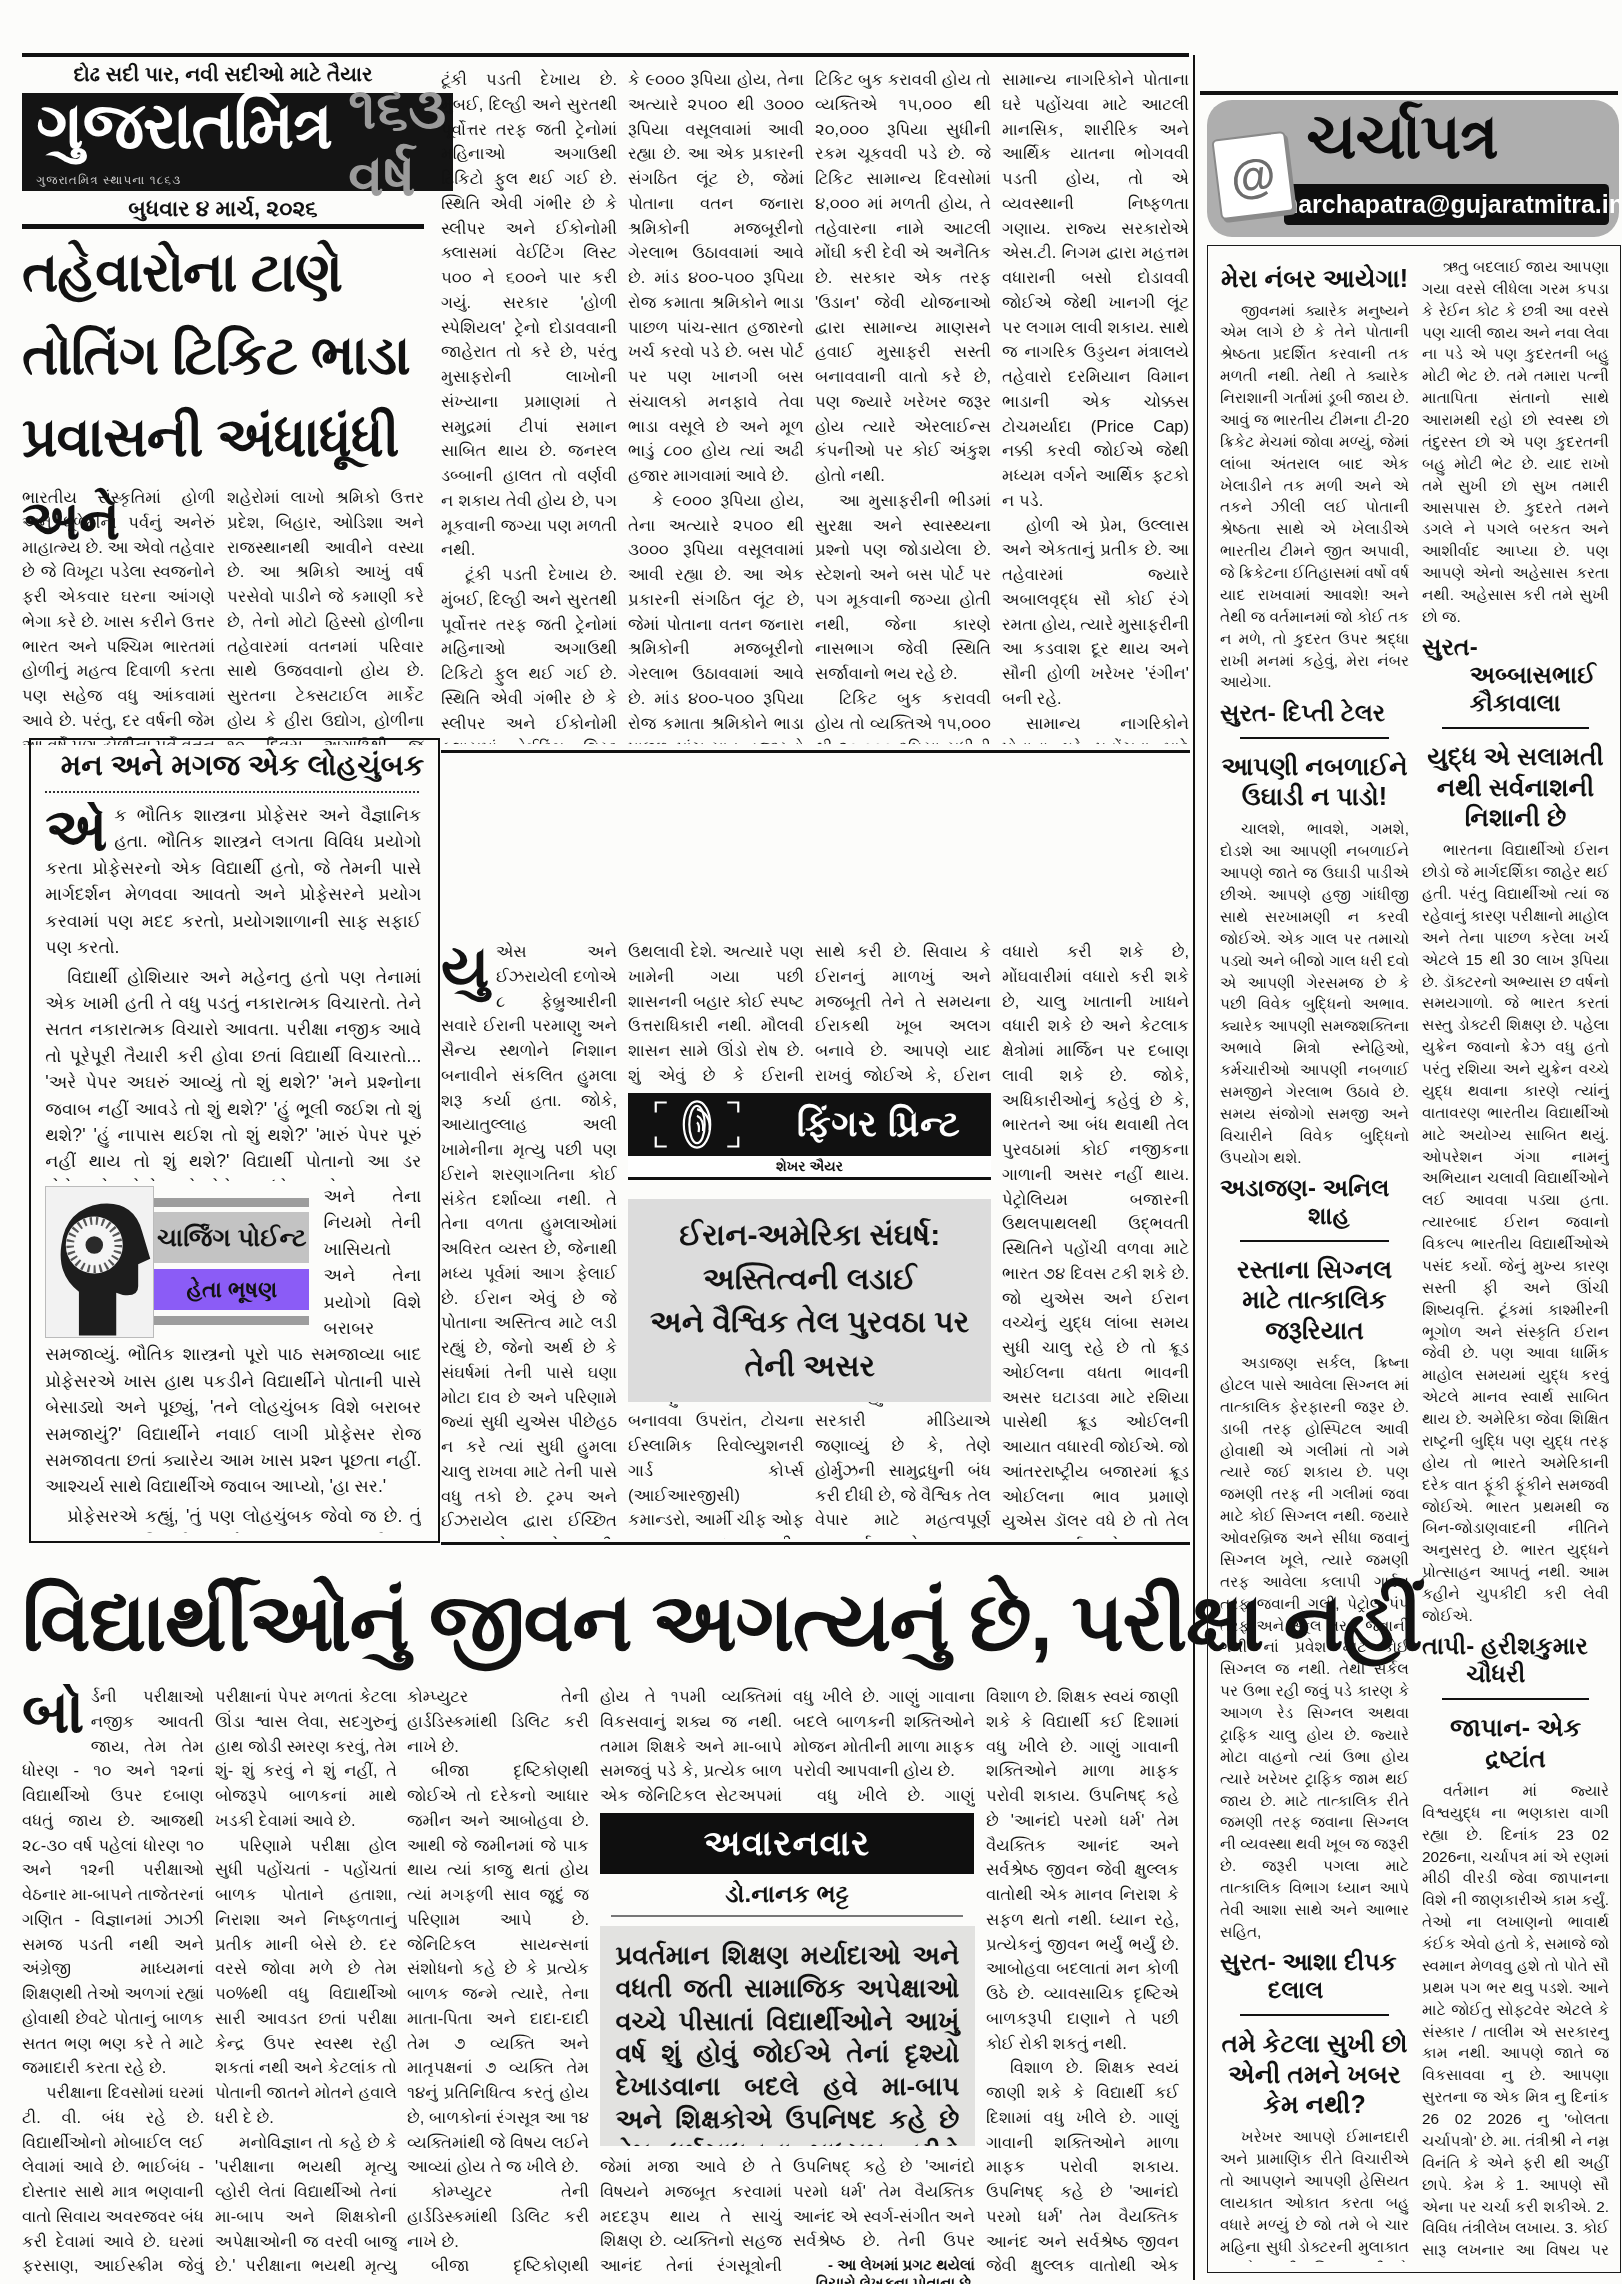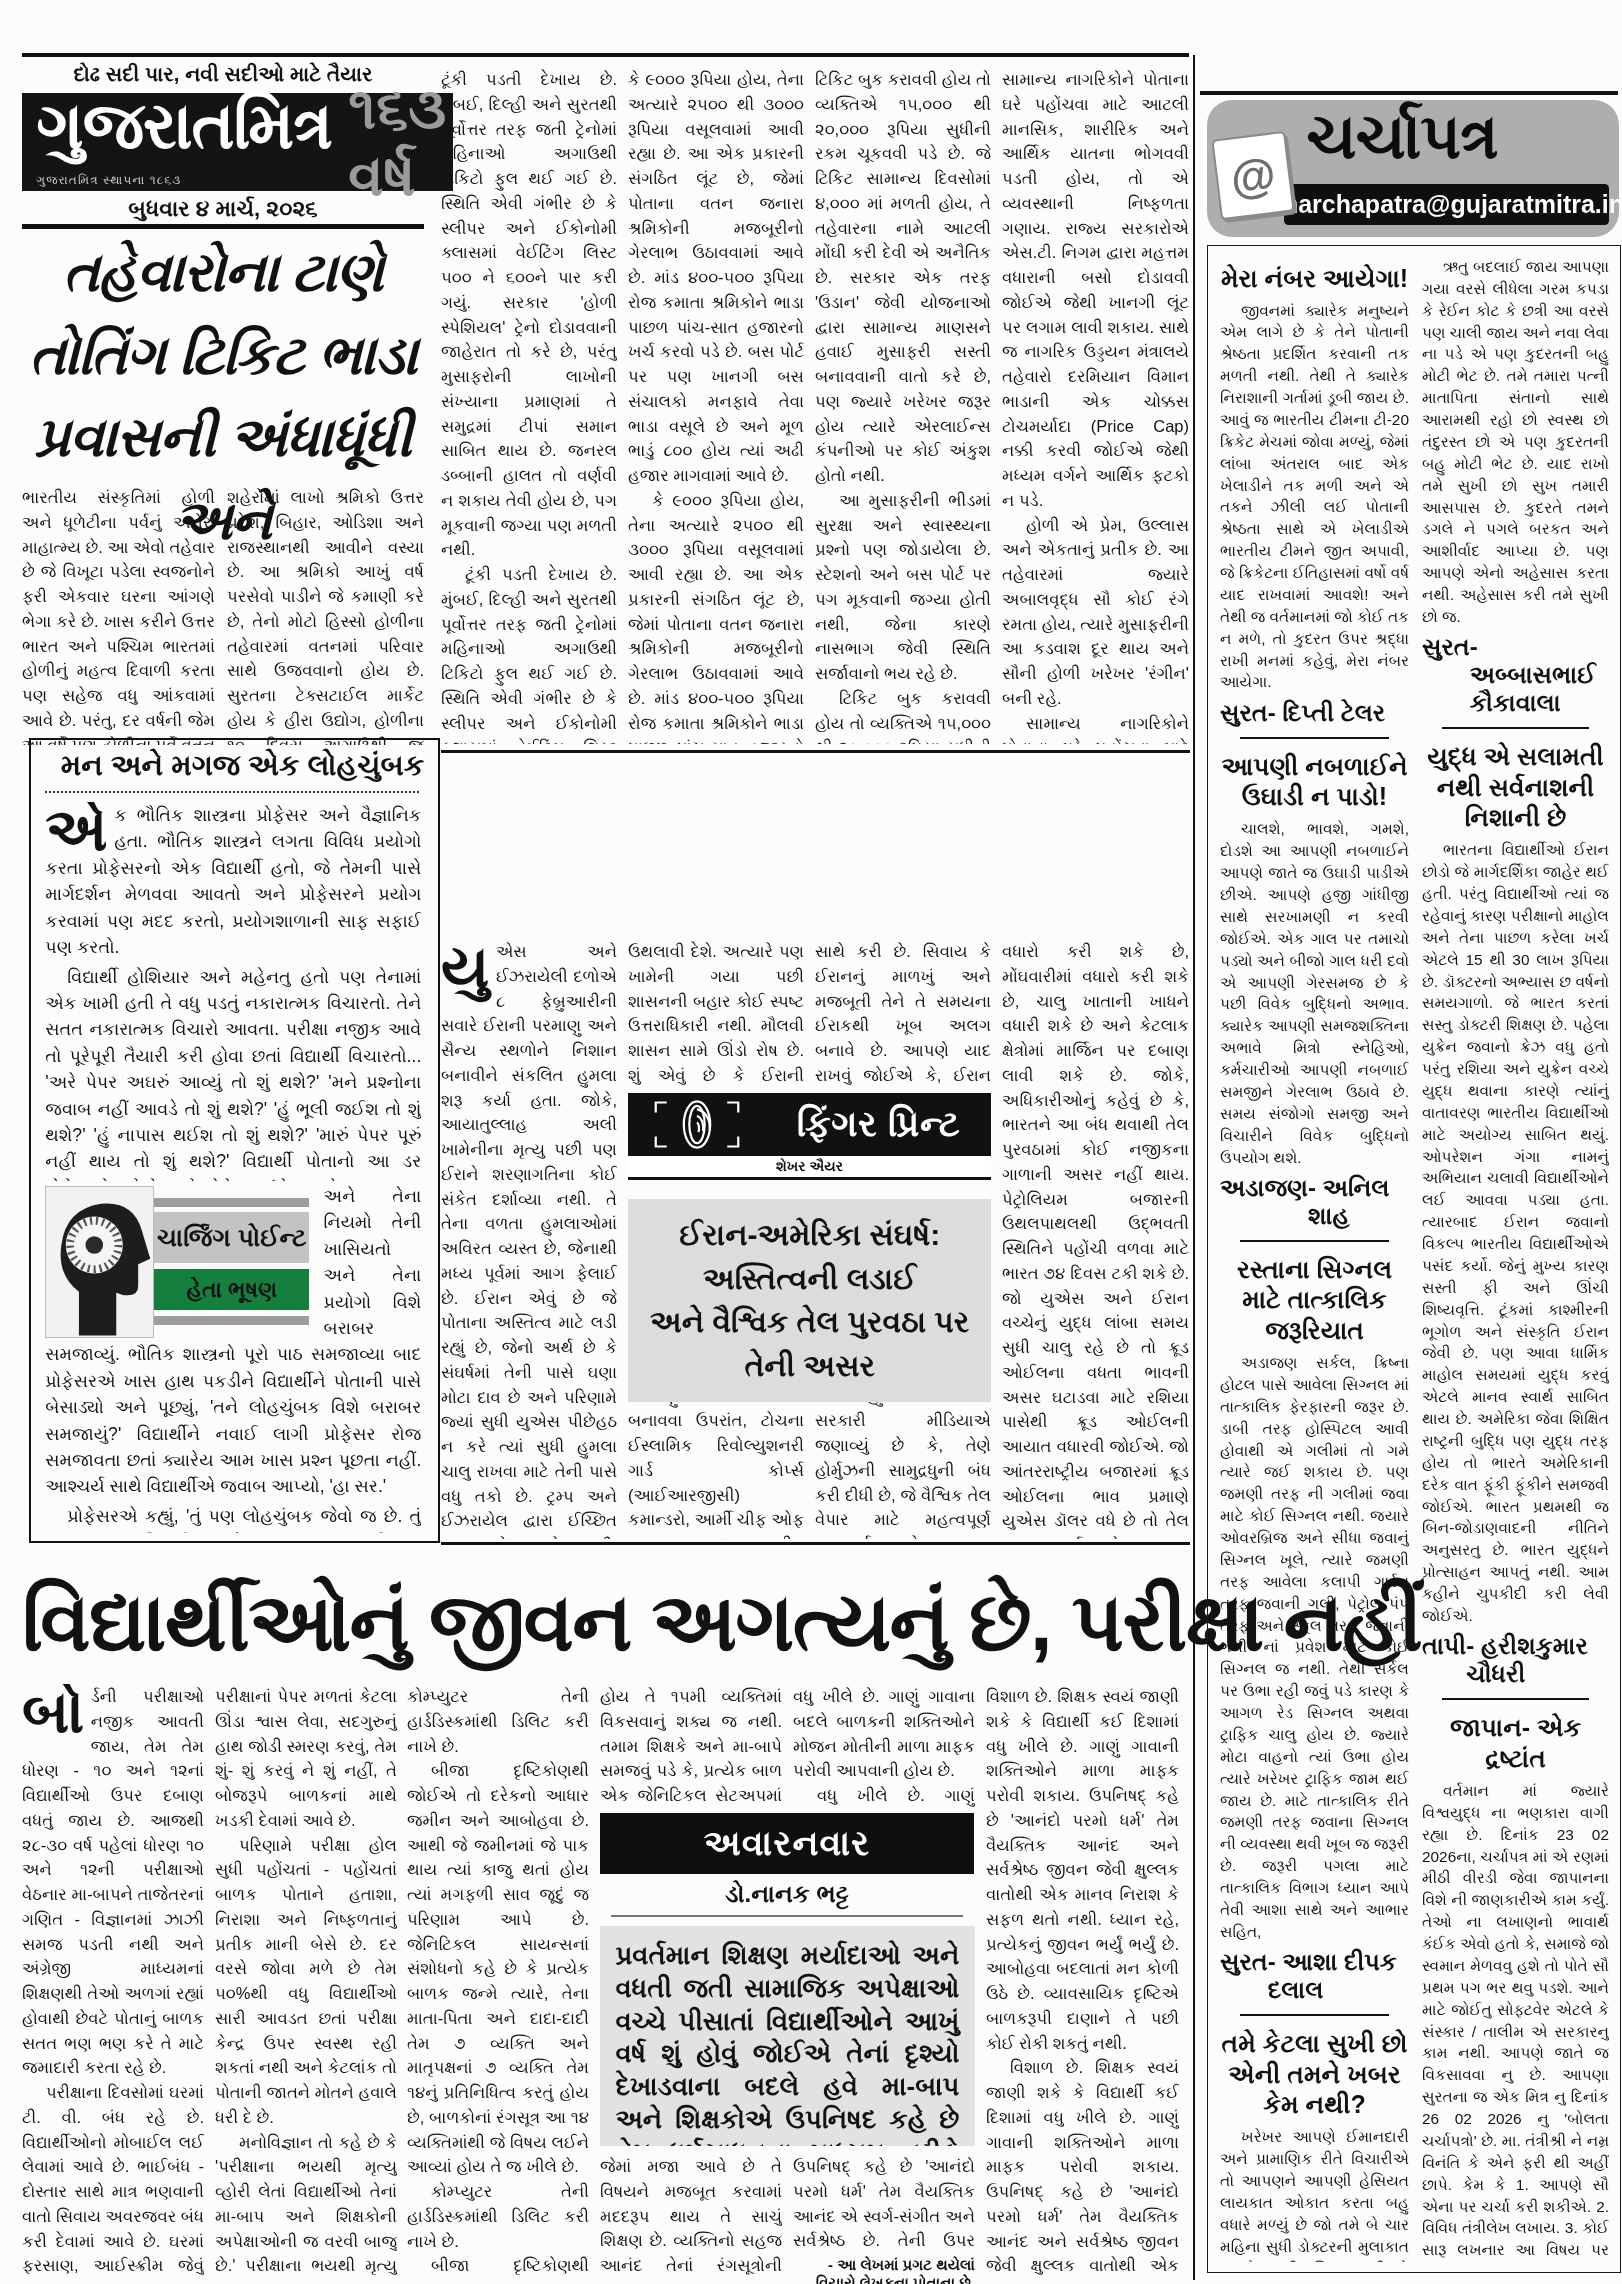--- a/index.html
+++ b/index.html
@@ -13,36 +13,36 @@
   .ncol p.np{text-indent:0;}
   .dropcap{float:left;font-weight:900;font-size:59px;line-height:.82;padding:4.4px 6.6px 0 0;}
   
   .tagline{font-weight:bold;font-size:20.4px;text-align:center;}
   .mastbox{background:#141414;color:#fff;display:flex;align-items:center;padding:0 14.3px;}
   .logo{font-size:65px;font-weight:900;letter-spacing:-1.1px;line-height:.9;}
   .logosub{font-size:12px;color:#cfcfcf;margin-top:18px;letter-spacing:1.1px;}
   .years{font-size:57px;font-weight:900;color:#9b9b9b;margin-left:auto;padding-left:16.5px;}
   .dateline{font-weight:bold;font-size:22px;text-align:center;}
   
-  .h-lead{font-weight:900;font-size:55px;line-height:1.5;text-align:center;letter-spacing:-1.1px;font-style:italic;}
+  .h-lead{font-weight:900;font-size:55px;line-height:1.5;text-align:left;letter-spacing:-1.1px;}
   .h-iran{font-weight:900;font-size:57px;line-height:1.35;text-align:center;letter-spacing:-1.1px;}
   .h-students{font-weight:900;font-size:81px;text-align:center;letter-spacing:-1.7px;white-space:nowrap;}
   
   .storybox{border:2.2px solid #111;}
   .storybox .btitle{font-weight:900;font-size:29px;text-align:center;margin-left:8px;}
   .dotrule{border-top:2.2px dotted #333;}
   .boxbody{font-size:17.6px;line-height:1.5;text-align:justify;overflow:hidden;}
   .boxbody p{margin:0 0 3.3px;text-indent:22px;}
   .boxbody p.np{text-indent:0;}
   
   .cplogo{float:left;width:264px;height:150px;margin:3.3px 14.3px 3.3px 0;display:flex;}
   .cphead{width:107px;height:150px;background:#f2f2f2;position:relative;overflow:hidden;border:0.6px solid #bbb;}
   .cpstrips{flex:1;display:flex;flex-direction:column;justify-content:center;gap:5.5px;}
   .cpstrip1{background:#c3c3c3;font-weight:900;font-size:25px;text-align:center;padding:6.6px 0;}
-  .cpstrip2{background:#15803d;font-weight:900;font-size:22px;text-align:center;padding:4.4px 0;}
+  .cpstrip2{background:#8b5cf6;font-weight:900;font-size:22px;text-align:center;padding:4.4px 0;}
   .cpbar{background:#9d9d9d;height:8.8px;}
   
   .fpbar{background:#111;color:#fff;display:flex;align-items:center;}
   .fpname{flex:1;text-align:center;font-weight:900;font-size:36px;letter-spacing:0.6px;}
   .fpby{background:#fff;border-bottom:3.3px solid #111;border-top:1.7px solid #111;
         font-weight:900;font-size:14px;text-align:center;line-height:1.2;padding:2.2px 0;}
   .infobox{background:#dcdcdc;font-weight:900;font-size:30px;line-height:1.45;text-align:center;padding:14.3px 7.7px;}
   
   .avbar{background:#0f0f0f;color:#fff;font-weight:900;font-size:35px;text-align:center;
          display:flex;align-items:center;justify-content:center;letter-spacing:1.1px;}

